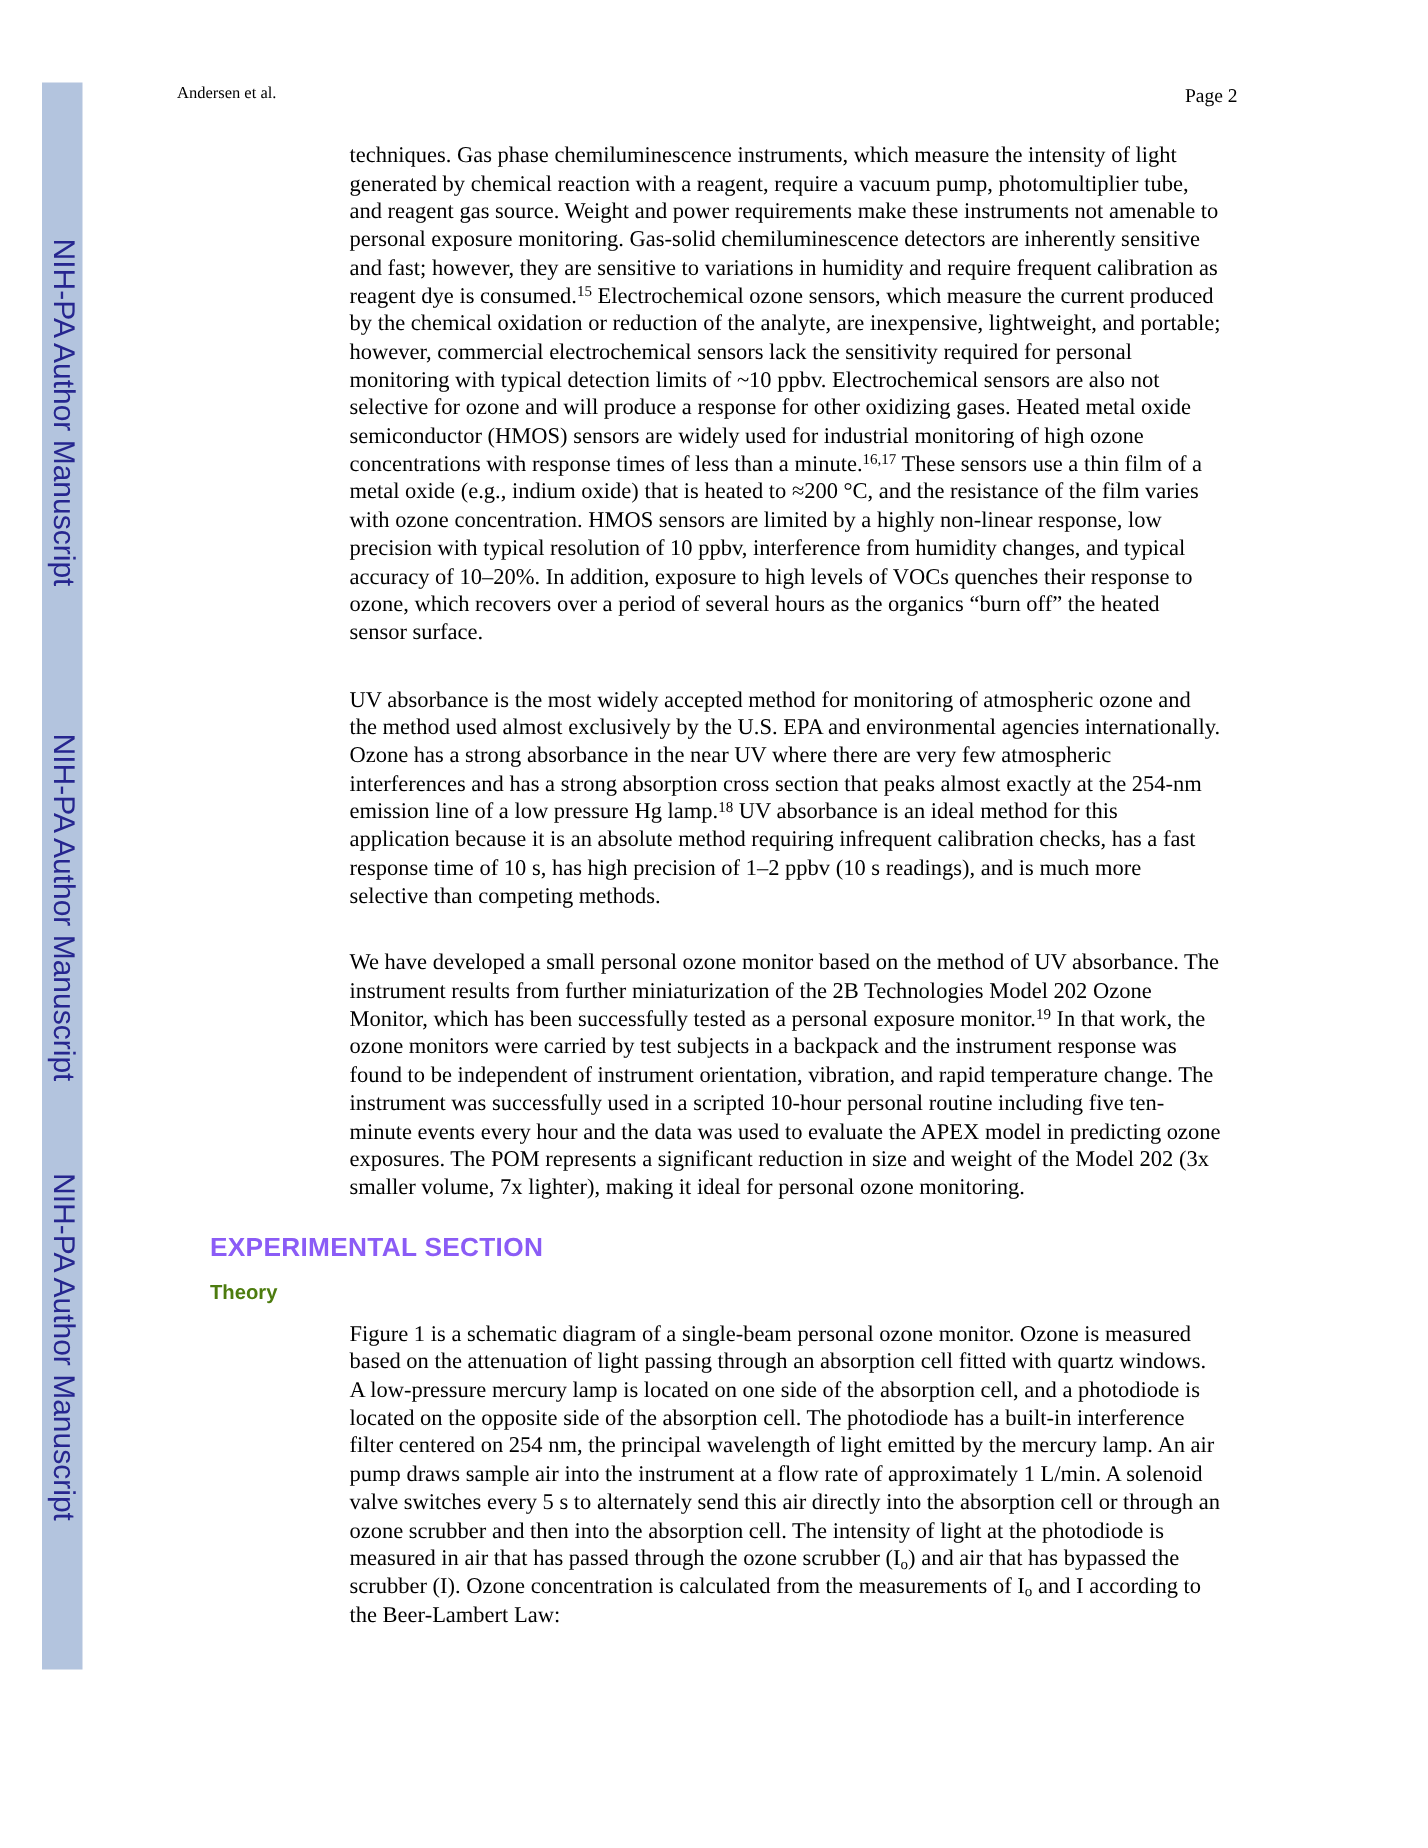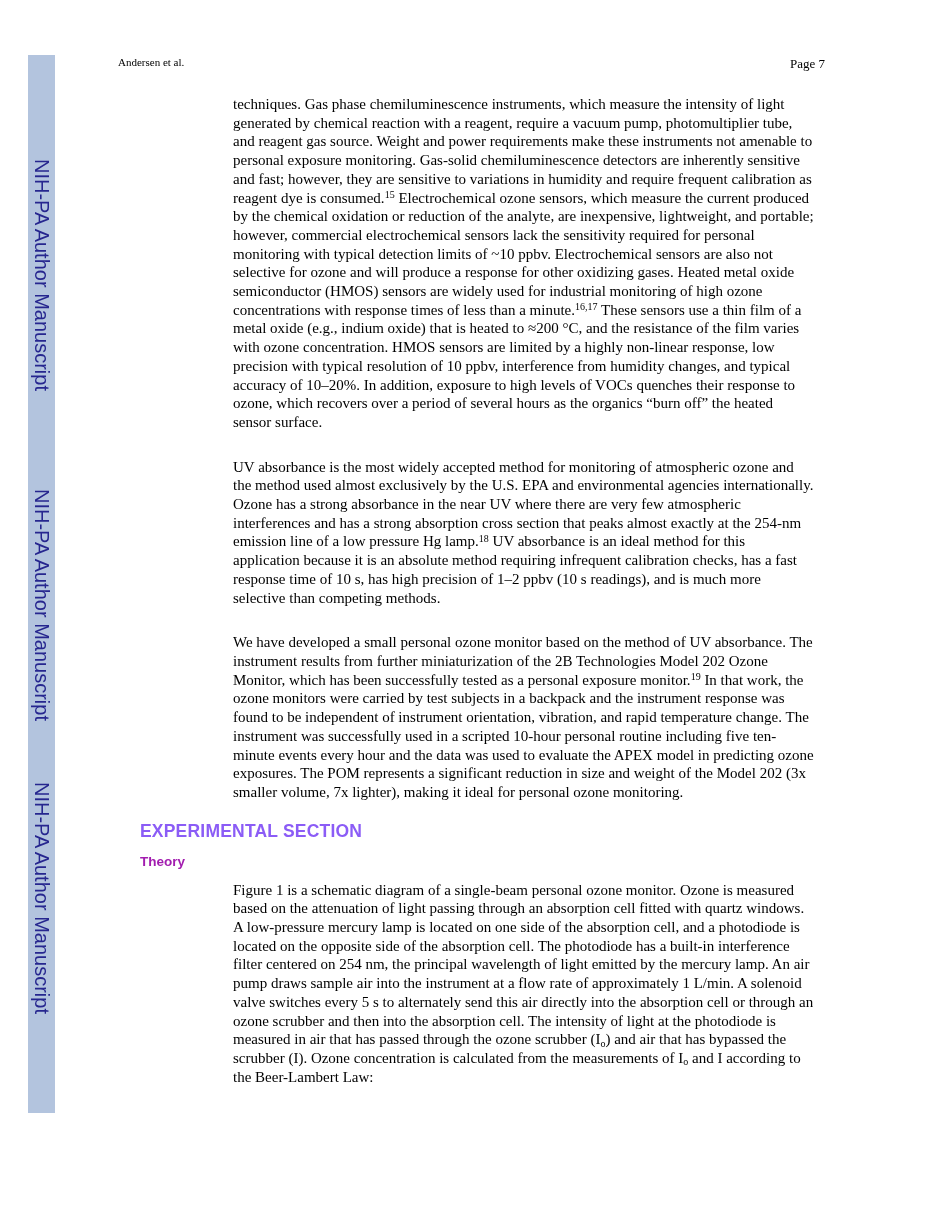--- a/index.html
+++ b/index.html
@@ -34,42 +34,42 @@
     margin:0 0 0 93px; width:582px;
     font-size:15px; line-height:18.7px; text-align:left;
   }
   .article p.body-par + p.body-par { margin-top:26px; }
   .section-heading {
     margin:19px 0 0 0; font-family:"Liberation Sans", sans-serif;
     font-weight:bold; font-size:17.5px; letter-spacing:0.2px; color:#8b5cf6;
   }
   .subsection-heading {
     margin:12px 0 0 0; font-family:"Liberation Sans", sans-serif;
-    font-weight:bold; font-size:13.5px; color:#a21caf;
+    font-weight:bold; font-size:13.5px; color:#4d7c0f;
   }
   .theory-par {
     margin:12px 0 0 93px; width:582px;
     font-size:15px; line-height:18.7px;
   }
 
   sup { font-size:10px; line-height:0; vertical-align:baseline; position:relative; top:-0.45em; }
   sub { font-size:10px; line-height:0; vertical-align:baseline; position:relative; top:0.25em; }
 
   
   .footer {
     position:absolute; left:265px; top:1110px; font-size:13px;
   }
 </style>
 </head>
 <body>
 
 <div class="page">
 
   <div class="hdr-author">Andersen et al.</div>
-  <div class="hdr-page">Page 7</div>
+  <div class="hdr-page">Page 2</div>
 
   <div class="wm-bar" style="background: rgb(179, 196, 222);"></div>
   <div class="wm-text wm-1" style="color: rgb(38, 38, 143);">NIH-PA Author Manuscript</div>
   <div class="wm-text wm-2" style="color: rgb(38, 38, 143);">NIH-PA Author Manuscript</div>
   <div class="wm-text wm-3" style="color: rgb(38, 38, 143);">NIH-PA Author Manuscript</div>
 
   <div class="article">
     <p class="body-par">techniques. Gas phase chemiluminescence instruments, which measure the intensity of light generated by chemical reaction with a reagent, require a vacuum pump, photomultiplier tube, and reagent gas source. Weight and power requirements make these instruments not amenable to personal exposure monitoring. Gas-solid chemiluminescence detectors are inherently sensitive and fast; however, they are sensitive to variations in humidity and require frequent calibration as reagent dye is consumed.<sup>15</sup> Electrochemical ozone sensors, which measure the current produced by the chemical oxidation or reduction of the analyte, are inexpensive, lightweight, and portable; however, commercial electrochemical sensors lack the sensitivity required for personal monitoring with typical detection limits of ~10 ppbv. Electrochemical sensors are also not selective for ozone and will produce a response for other oxidizing gases. Heated metal oxide semiconductor (HMOS) sensors are widely used for industrial monitoring of high ozone concentrations with response times of less than a minute.<sup>16,17</sup> These sensors use a thin film of a metal oxide (e.g., indium oxide) that is heated to ≈200 °C, and the resistance of the film varies with ozone concentration. HMOS sensors are limited by a highly non-linear response, low precision with typical resolution of 10 ppbv, interference from humidity changes, and typical accuracy of 10–20%. In addition, exposure to high levels of VOCs quenches their response to ozone, which recovers over a period of several hours as the organics “burn off” the heated sensor surface.</p>
     <p class="body-par">UV absorbance is the most widely accepted method for monitoring of atmospheric ozone and the method used almost exclusively by the U.S. EPA and environmental agencies internationally. Ozone has a strong absorbance in the near UV where there are very few atmospheric interferences and has a strong absorption cross section that peaks almost exactly at the 254-nm emission line of a low pressure Hg lamp.<sup>18</sup> UV absorbance is an ideal method for this application because it is an absolute method requiring infrequent calibration checks, has a fast response time of 10 s, has high precision of 1–2 ppbv (10 s readings), and is much more selective than competing methods.</p>
     <p class="body-par">We have developed a small personal ozone monitor based on the method of UV absorbance. The instrument results from further miniaturization of the 2B Technologies Model 202 Ozone Monitor, which has been successfully tested as a personal exposure monitor.<sup>19</sup> In that work, the ozone monitors were carried by test subjects in a backpack and the instrument response was found to be independent of instrument orientation, vibration, and rapid temperature change. The instrument was successfully used in a scripted 10-hour personal routine including five ten-minute events every hour and the data was used to evaluate the APEX model in predicting ozone exposures. The POM represents a significant reduction in size and weight of the Model 202 (3x smaller volume, 7x lighter), making it ideal for personal ozone monitoring.</p>

